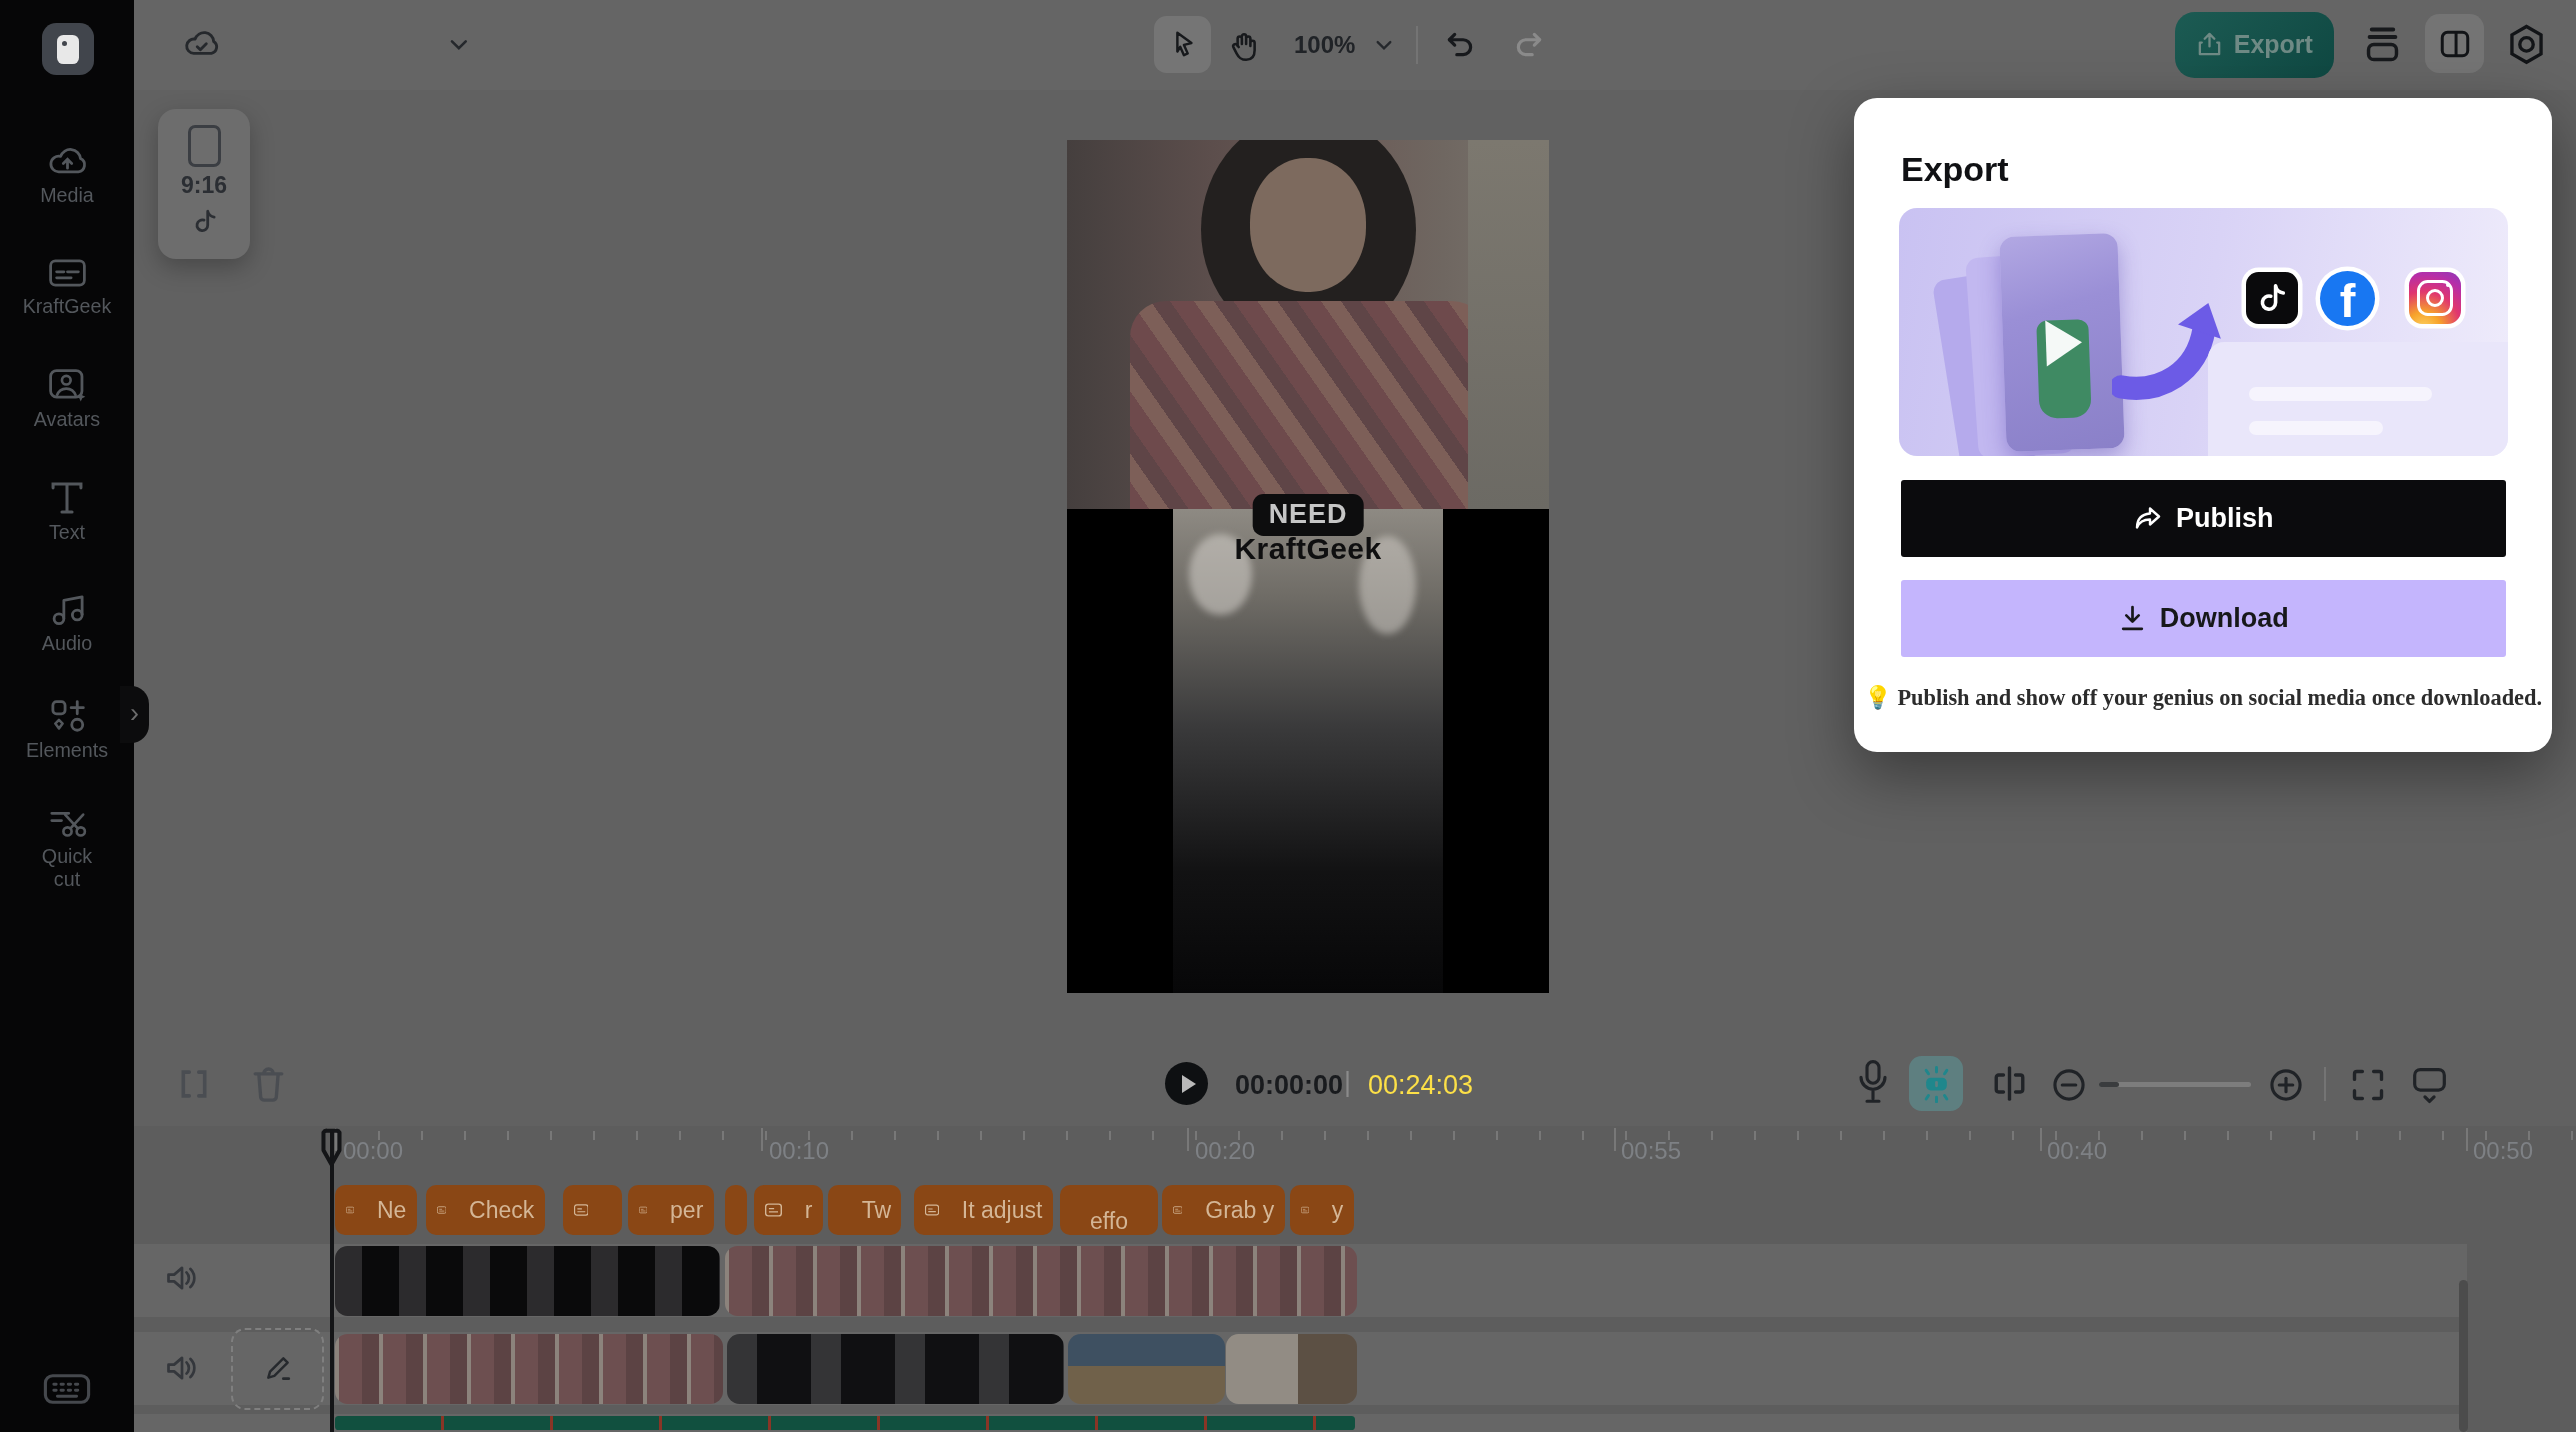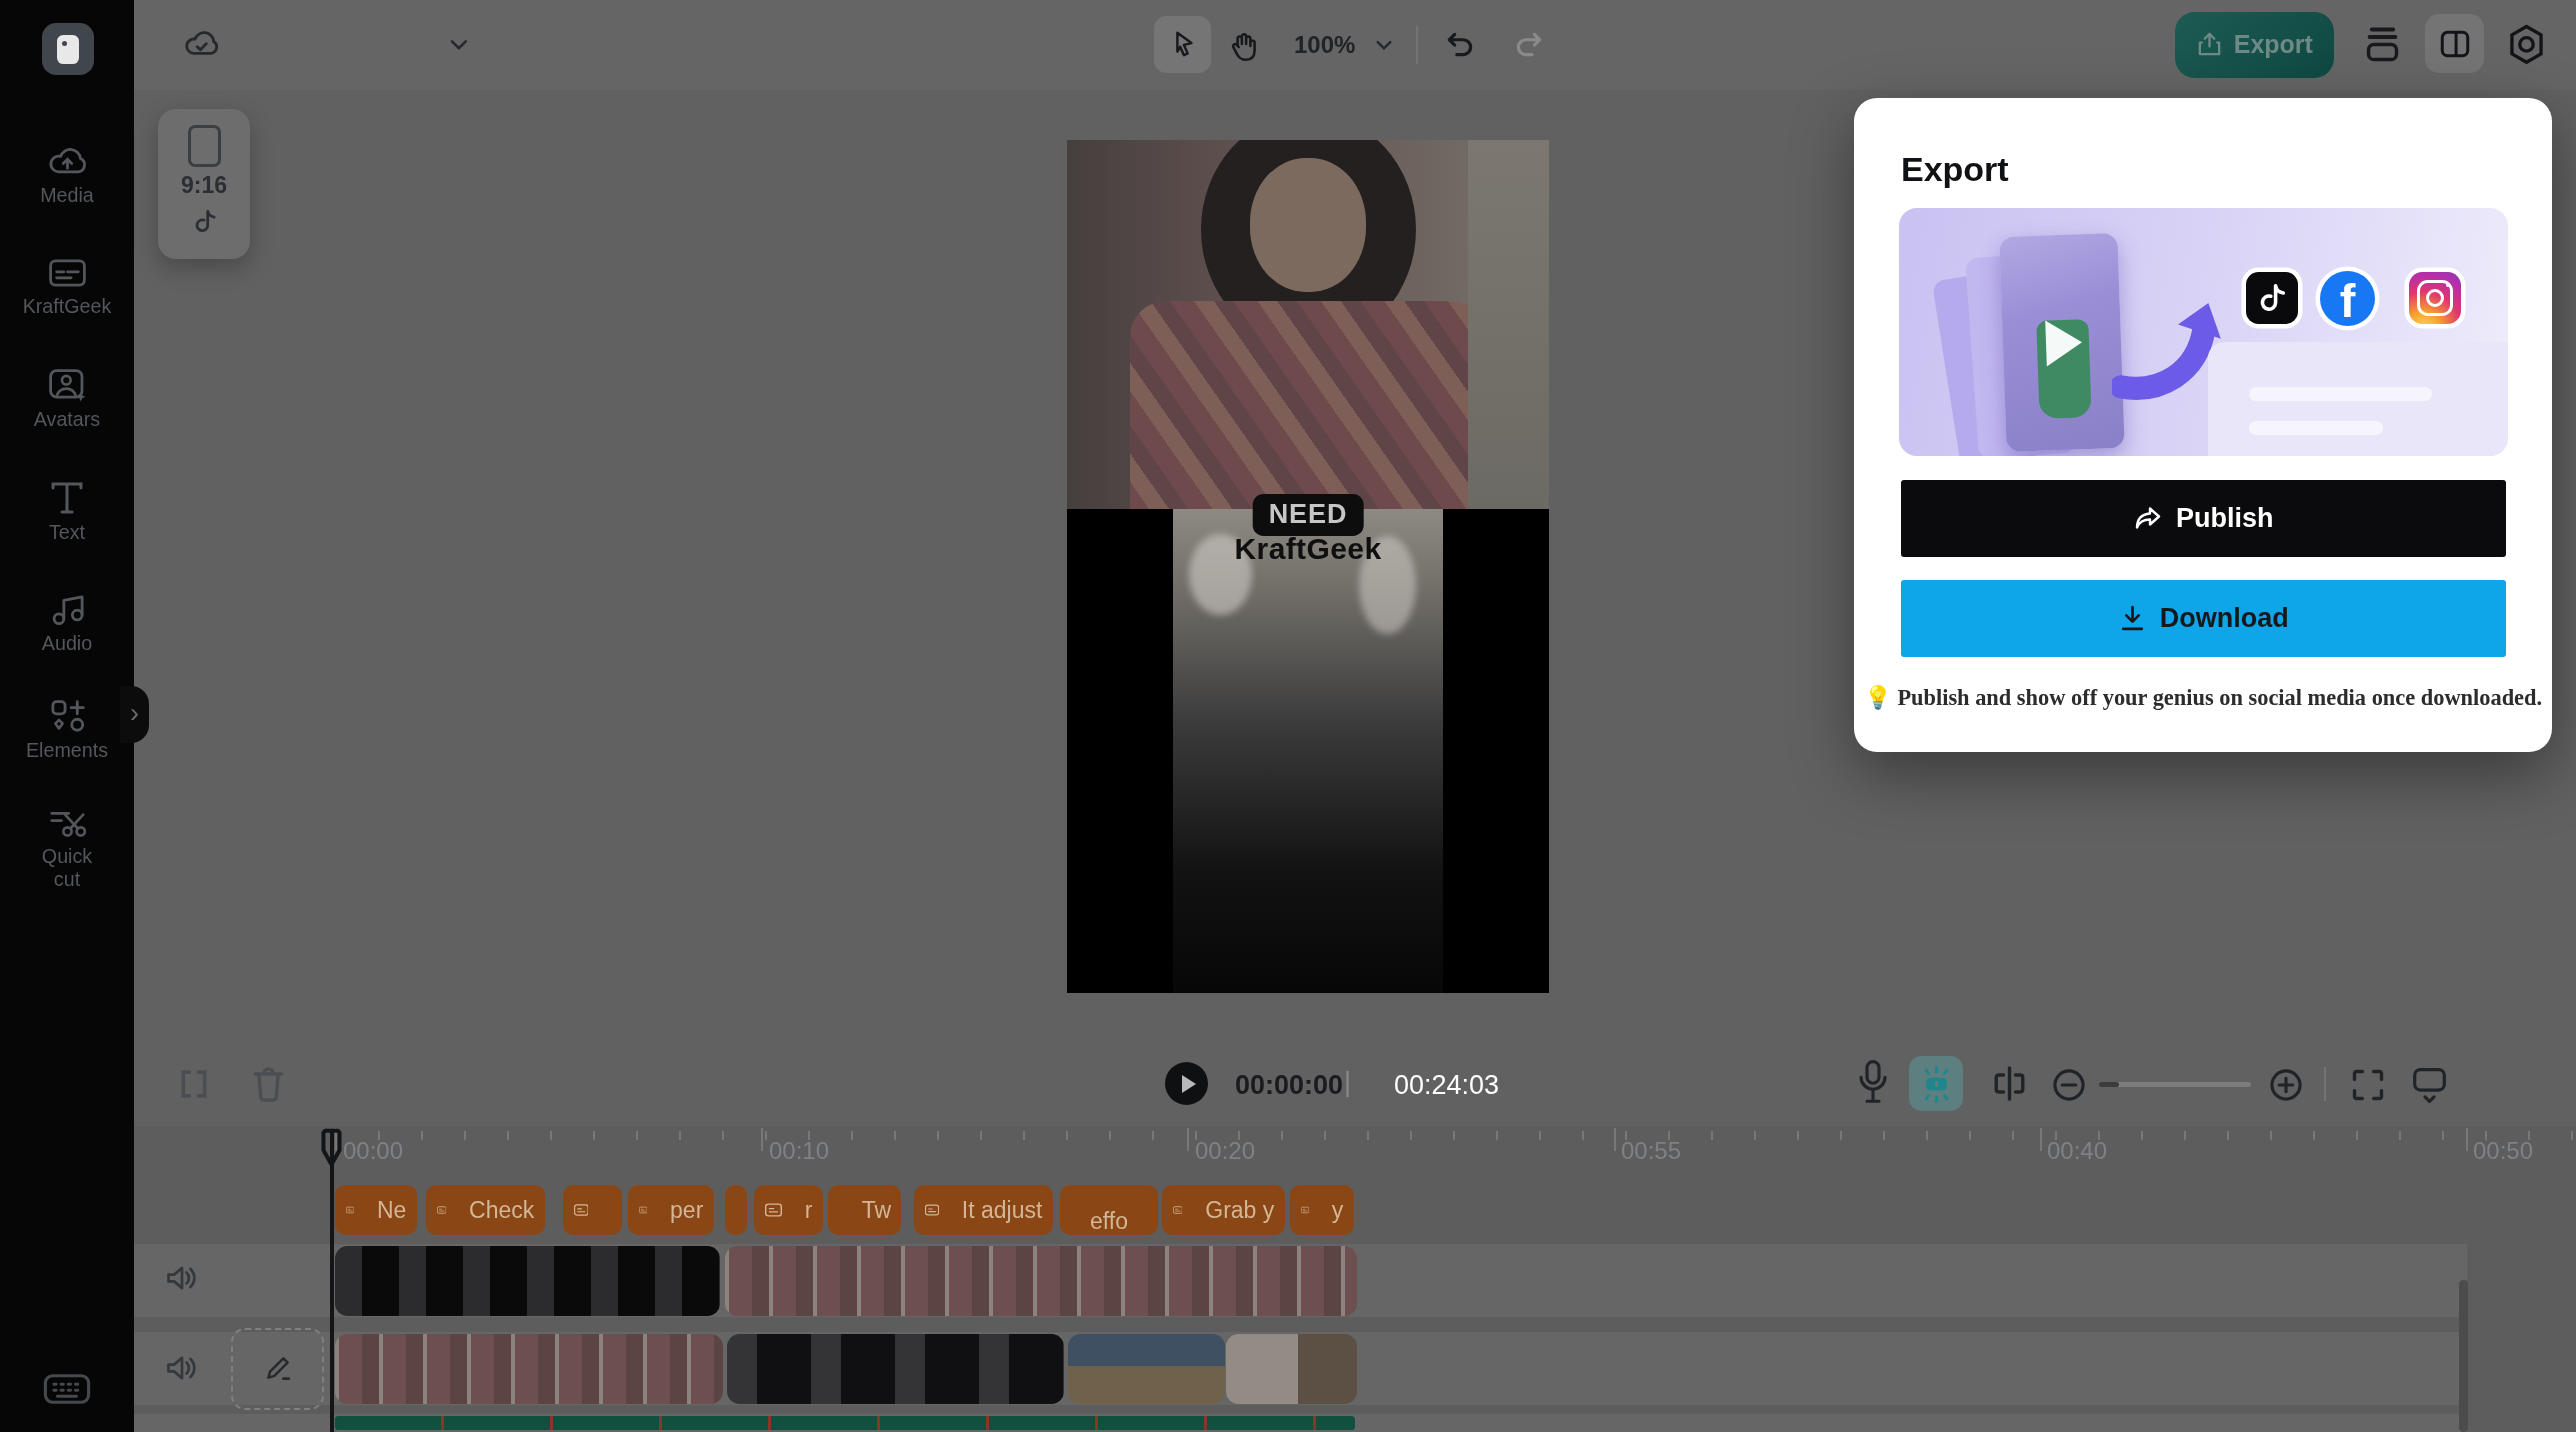--- a/index.html
+++ b/index.html
@@ -51,21 +51,21 @@
   .v-light2{position:absolute;right:27px;top:27px;width:57px;height:98px;border-radius:50%;background:rgba(215,212,205,.5);filter:blur(3.6px);}
   .need-badge{left:50%;top:354px;transform:translateX(-50%);background:#0d0d0e;color:#c6c6c6;
               font-size:27px;font-weight:800;letter-spacing:0.9px;padding:4.5px 16px 6.3px;border-radius:10.7px;}
   .brand-txt{left:50%;top:392px;transform:translateX(-50%);color:#0f0f10;font-size:30px;font-weight:700;letter-spacing:0.4px;}
 
   
   .playbtn{left:1165px;top:1062px;width:43px;height:43px;border-radius:50%;background:#0e1012;}
   .playbtn i{position:absolute;left:17px;top:12.5px;border-left:14.3px solid #b9b9b9;border-top:9px solid transparent;border-bottom:9px solid transparent;}
   .tc-cur{left:1235px;top:1070px;font-size:27px;font-weight:700;color:#191b1e;}
   .tc-sep{left:1344px;top:1067px;font-size:27px;color:#8b8b8b;}
-  .tc-tot{left:1368px;top:1070px;font-size:27px;color:#ffffff;margin-left:26px;}
+  .tc-tot{left:1368px;top:1070px;font-size:27px;color:#fde047;}
   .magicchip{left:1909px;top:1056px;width:54px;height:55px;border-radius:12.5px;background:#5e7f80;}
   .slider-track{left:2099px;top:1082px;width:152px;height:4.5px;border-radius:2.7px;background:#7d7d7d;}
   .slider-fill{position:absolute;left:0;top:0;width:19.7px;height:4.5px;border-radius:2.7px;background:#3a3c3e;}
 
   
   #timeline{left:134px;top:1126px;width:2442px;height:306px;background:#5d5d5d;}
   .ticks{position:absolute;left:201px;top:5.4px;width:2240px;height:9px;
          background:repeating-linear-gradient(90deg,#787878 0 1.8px,transparent 1.8px 43px);}
   .rlabel{position:absolute;top:10.7px;font-size:24px;color:#7e8185;}
   .rtick{position:absolute;top:1.8px;width:1.8px;height:23px;background:#787878;}
@@ -106,21 +106,21 @@
   .fb{left:421px;width:55px;height:55px;background:#1877f2;border-radius:50%;top:63px;
       color:#fff;font-weight:700;font-size:47px;text-align:center;line-height:59px;}
   .ig{left:510px;width:52px;height:52px;border-radius:13.4px;
       background:radial-gradient(circle at 28% 110%,#fdd564 0%,#f7a32b 25%,#e0366e 55%,#b62ea8 80%,#8a3ab9 100%);}
   .ig-frame{position:absolute;left:8px;top:8px;width:36px;height:36px;border:3.6px solid #fff;border-radius:10.7px;box-sizing:border-box;}
   .ig-lens{position:absolute;left:17px;top:17px;width:18px;height:18px;border:3.6px solid #fff;border-radius:50%;box-sizing:border-box;}
   .ig-dot{position:absolute;right:10.7px;top:10.7px;width:4.5px;height:4.5px;border-radius:50%;background:#fff;}
   .btn{left:47px;width:605px;height:77px;border-radius:3px;display:flex;align-items:center;justify-content:center;gap:12.5px;}
   .btn-publish{top:382px;background:#0b0b0d;}
   .btn-publish span{color:#fff;font-size:27px;font-weight:600;}
-  .btn-download{top:482px;background:#0ea5e9;}
+  .btn-download{top:482px;background:#c4b5fd;}
   .btn-download span{color:#17181a;font-size:27px;font-weight:600;}
   .m-note{left:0;top:586px;width:698px;text-align:center;font-family:"Liberation Serif",serif;
           font-size:22.4px;color:#2c2c2c;font-weight:bold;}
 </style>
 </head>
 <body>
 
 <div id="app">
 
   <div id="topbar" class="abs">

